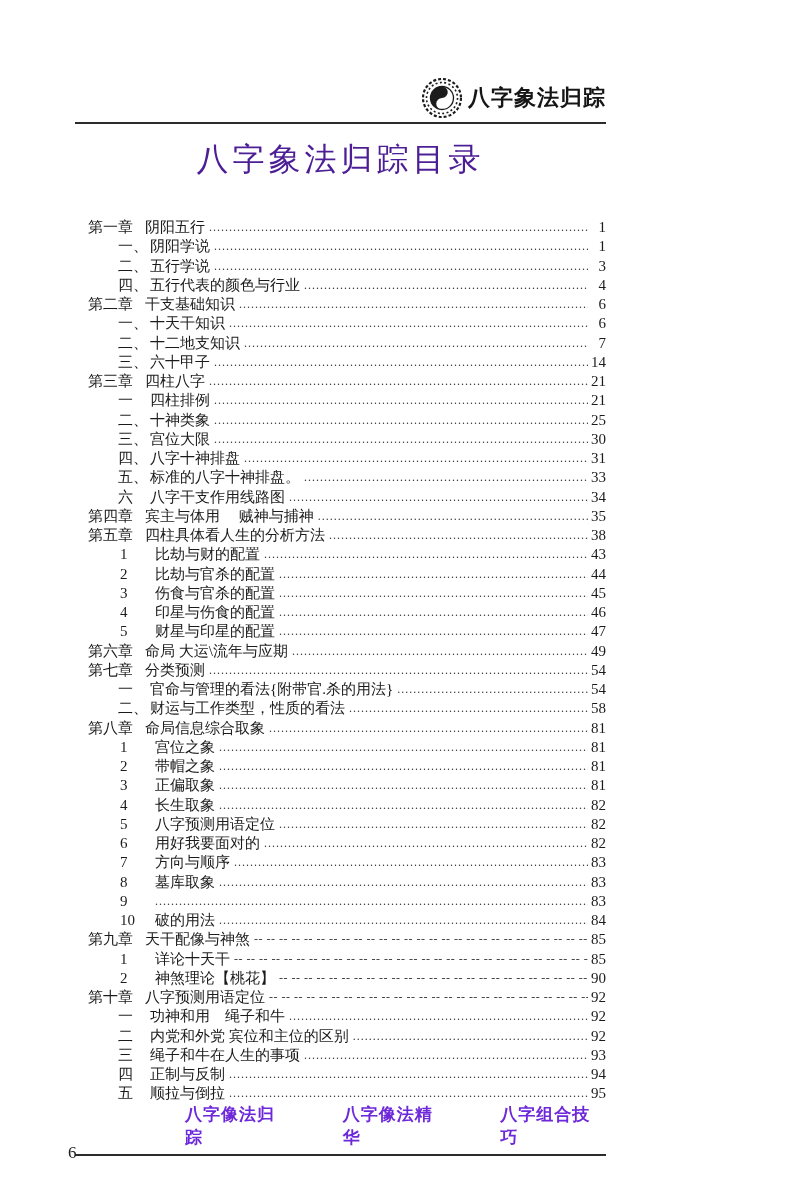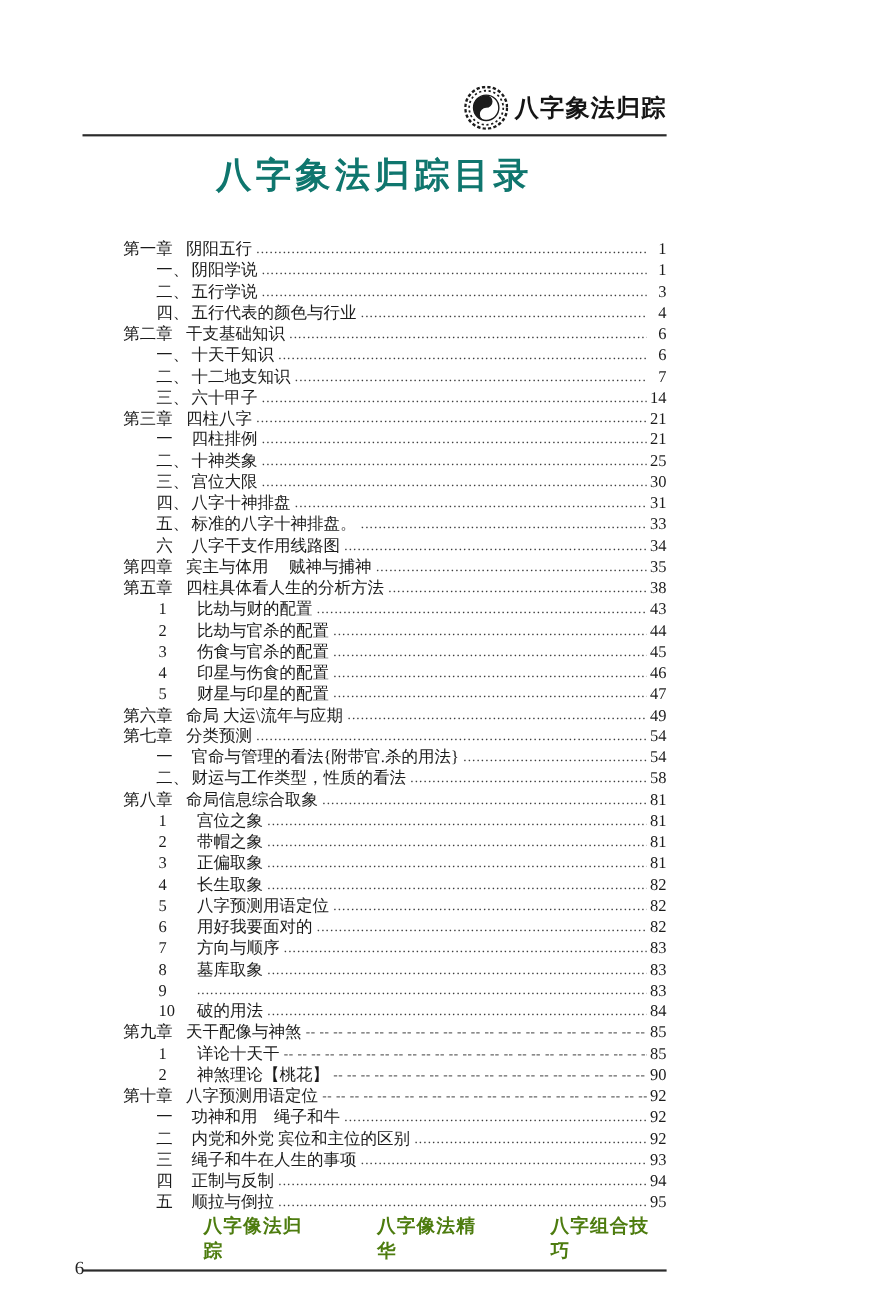--- a/index.html
+++ b/index.html
@@ -20,33 +20,33 @@
   }
   .hdr .logo{width:40px;height:40px;flex:0 0 auto;}
   .hdr .brand{
     font-weight:bold;font-size:22px;letter-spacing:1px;color:#151515;
   }
   .hdr-rule{border:none;border-top:2px solid #2b2b2b;margin:4px 0 0 0;}
 
   
   .doc-title{
     text-align:center;
-    font-size:32px;font-weight:700;letter-spacing:4px;
-    color:#0f766e;
+    font-size:32px;font-weight:400;letter-spacing:4px;
+    color:#4c1d95;
     margin:14px 0 0 0;
   }
 
   
   .toc{margin-top:36px;font-size:15px;color:#1b1b1b;}
   .row{
     display:flex;align-items:baseline;
     height:19.25px;line-height:19.25px;
     white-space:nowrap;
   }
-  .row .lbl{flex:0 0 auto;margin-left:24px;}
+  .row .lbl{flex:0 0 auto;}
   .row.chapter{margin-left:13px;}
   .row.chapter .lbl{width:57px;}
   .row.cn{margin-left:43px;}
   .row.cn .lbl{width:32px;}
   .row.num{margin-left:45px;}
   .row.num .lbl{width:35px;}
   .row .ttl{flex:0 0 auto;padding-right:4px;}
   .leader{
     flex:1 1 auto;overflow:hidden;white-space:nowrap;
     color:#3d3d3d;font-size:12px;position:relative;top:-1px;
@@ -63,21 +63,21 @@
 
   
   .ftr{
     position:absolute;left:75px;right:52px;top:1103px;
     border-bottom:2px solid #2b2b2b;
     padding-bottom:5px;
   }
   .ftr-items{
     display:flex;gap:52px;
     margin-left:110px;
-    font-weight:bold;font-size:17px;letter-spacing:1px;color:#4d7c0f;
+    font-weight:bold;font-size:17px;letter-spacing:1px;color:#6d28d9;
   }
   .folio{
     position:absolute;left:68px;top:1143px;
     font-size:17px;color:#222;
   }
 </style>
 </head>
 <body>
 
 <div class="page">

